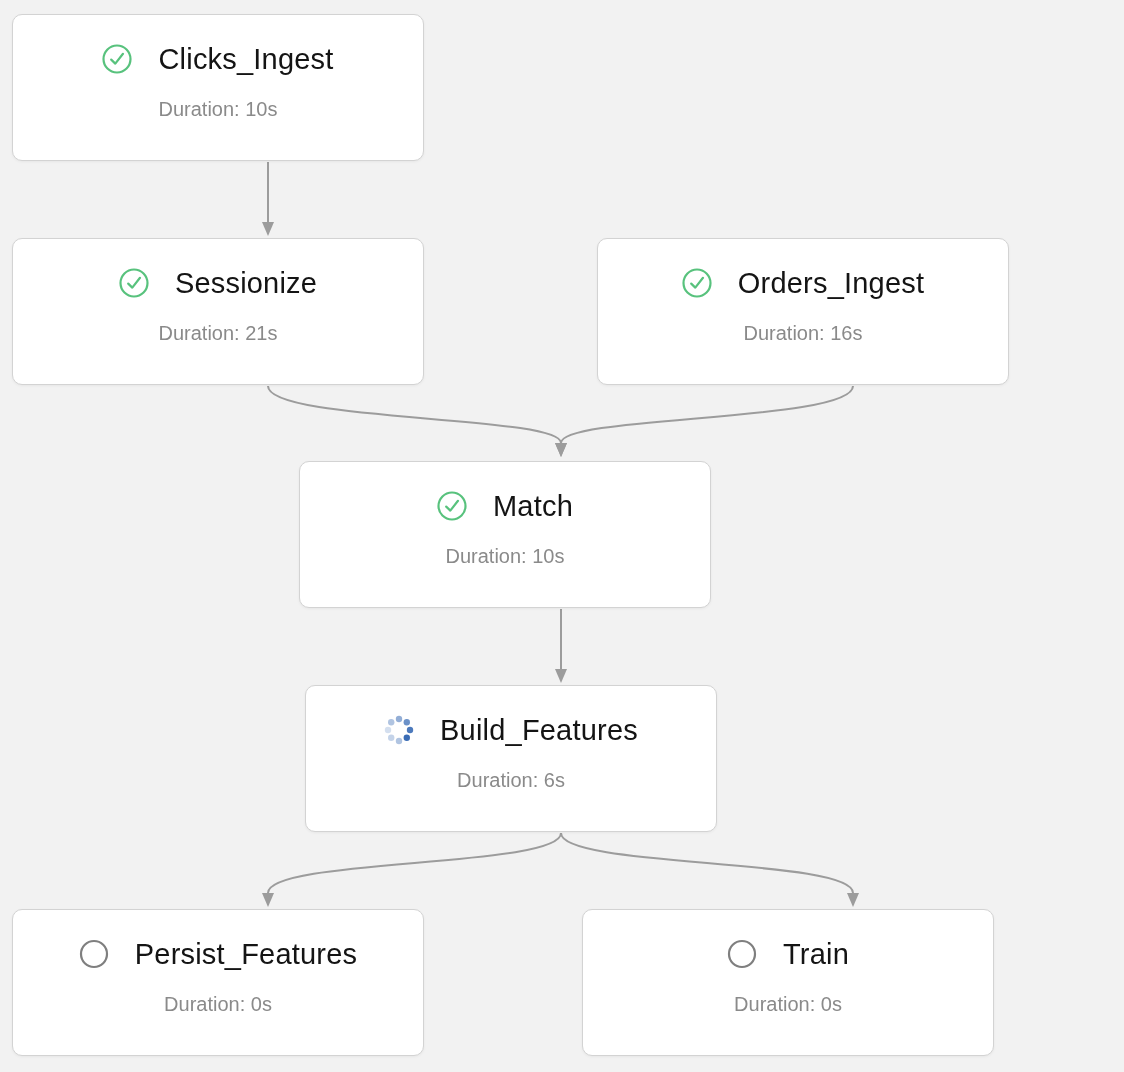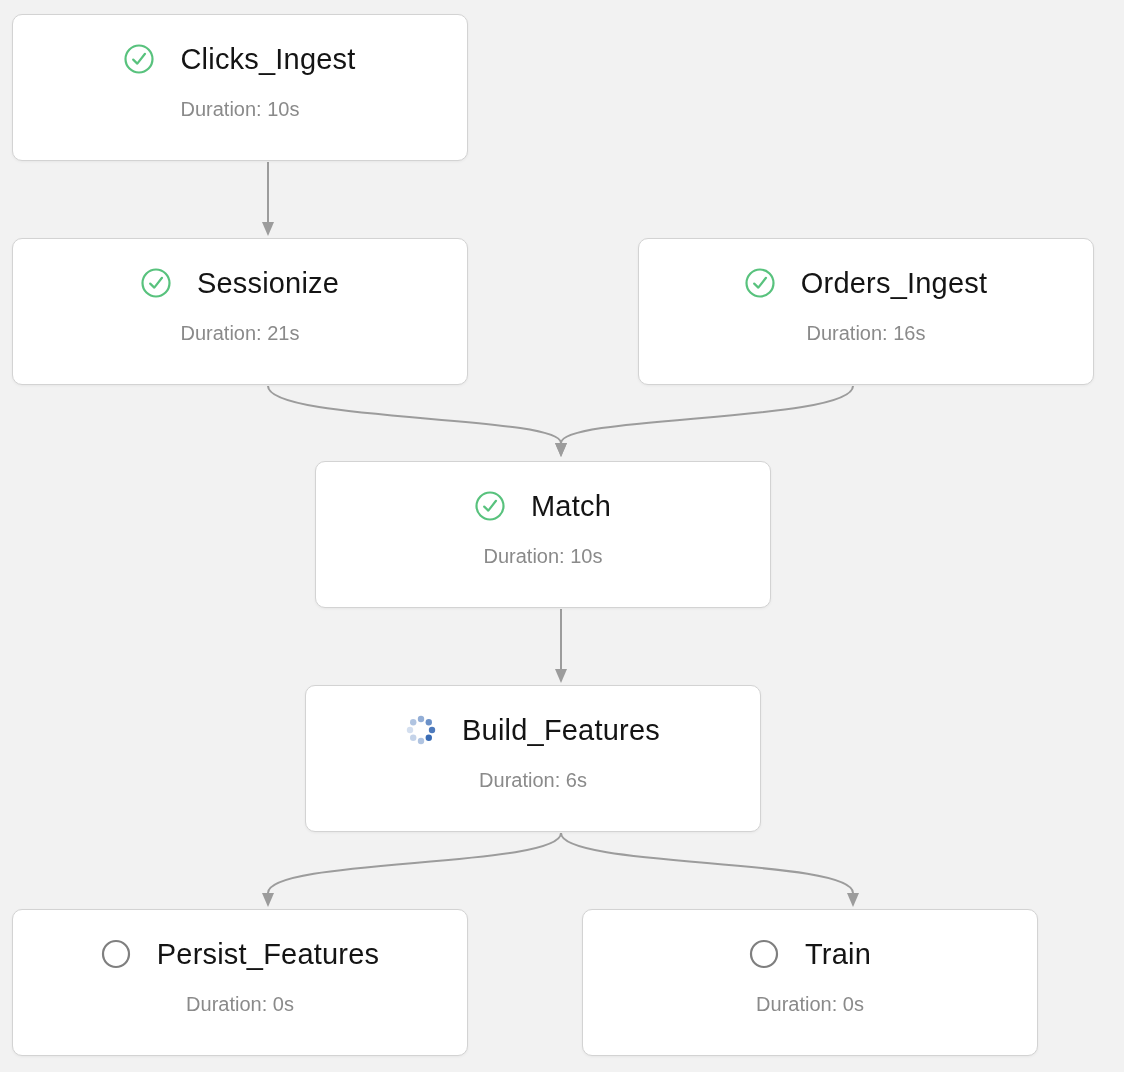--- a/index.html
+++ b/index.html
@@ -17,37 +17,37 @@
   }
   .edge-layer {
     position: absolute;
     left: 0; top: 0;
     width: 1124px;
     height: 1072px;
     pointer-events: none;
   }
   .node {
     position: absolute;
-    width: 456px;
+    width: 412px;
     height: 147px;
     box-sizing: border-box;
     background: #ffffff;
     border: 1.5px solid #d3d3d3;
     border-radius: 10px;
     box-shadow: 0 1px 3px rgba(0,0,0,0.05);
     display: flex;
     flex-direction: column;
     align-items: center;
     padding-top: 29px;
     cursor: pointer;
   }
   .pos-n1 { left: 12px;  top: 14px;  }
   .pos-n2 { left: 12px;  top: 238px; align-items: center; }
-  .pos-n3 { left: 597px; top: 238px; margin-left: 41px; }
-  .pos-n4 { left: 315px; top: 461px; }
+  .pos-n3 { left: 597px; top: 238px; }
+  .pos-n4 { left: 299px; top: 461px; }
   .pos-n5 { left: 305px; top: 685px; }
   .pos-n6 { left: 12px;  top: 909px; border-radius: 10px; }
   .pos-n7 { left: 582px; top: 909px; }
   .title-row {
     display: flex;
     align-items: center;
     gap: 26px;
     height: 30px;
   }
   .status-icon {

